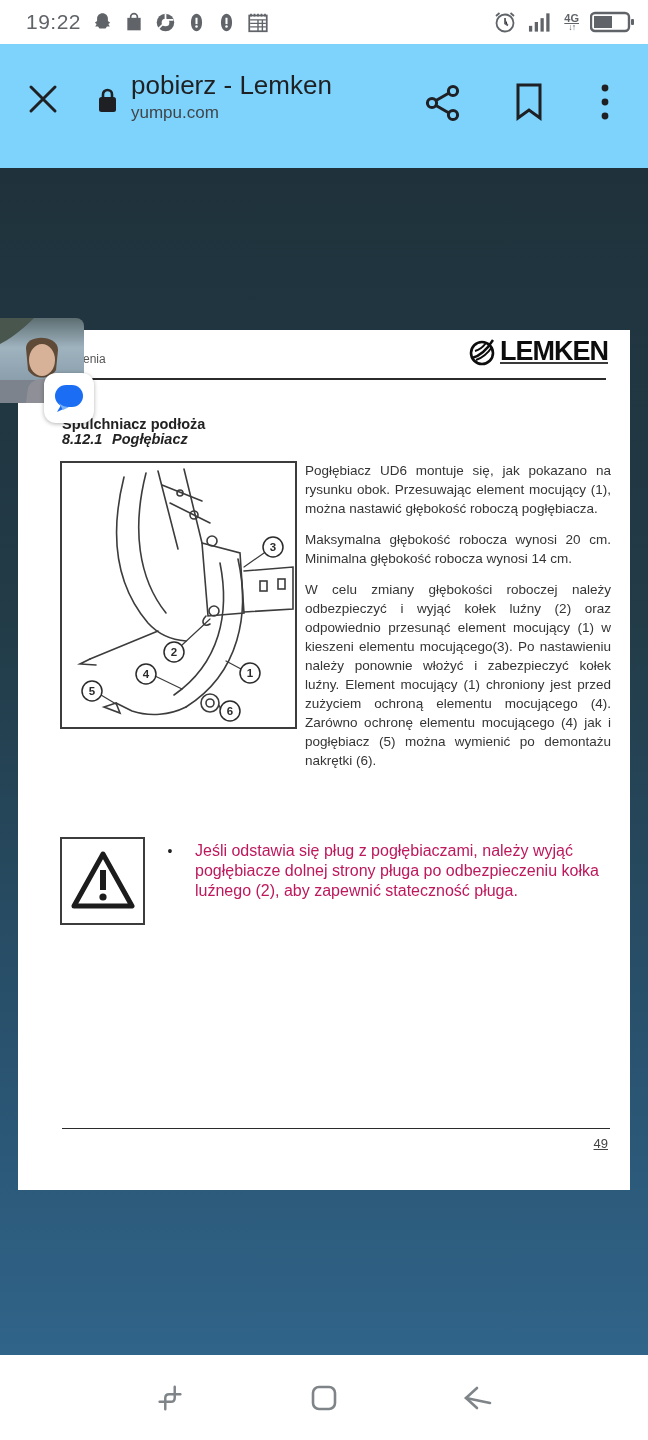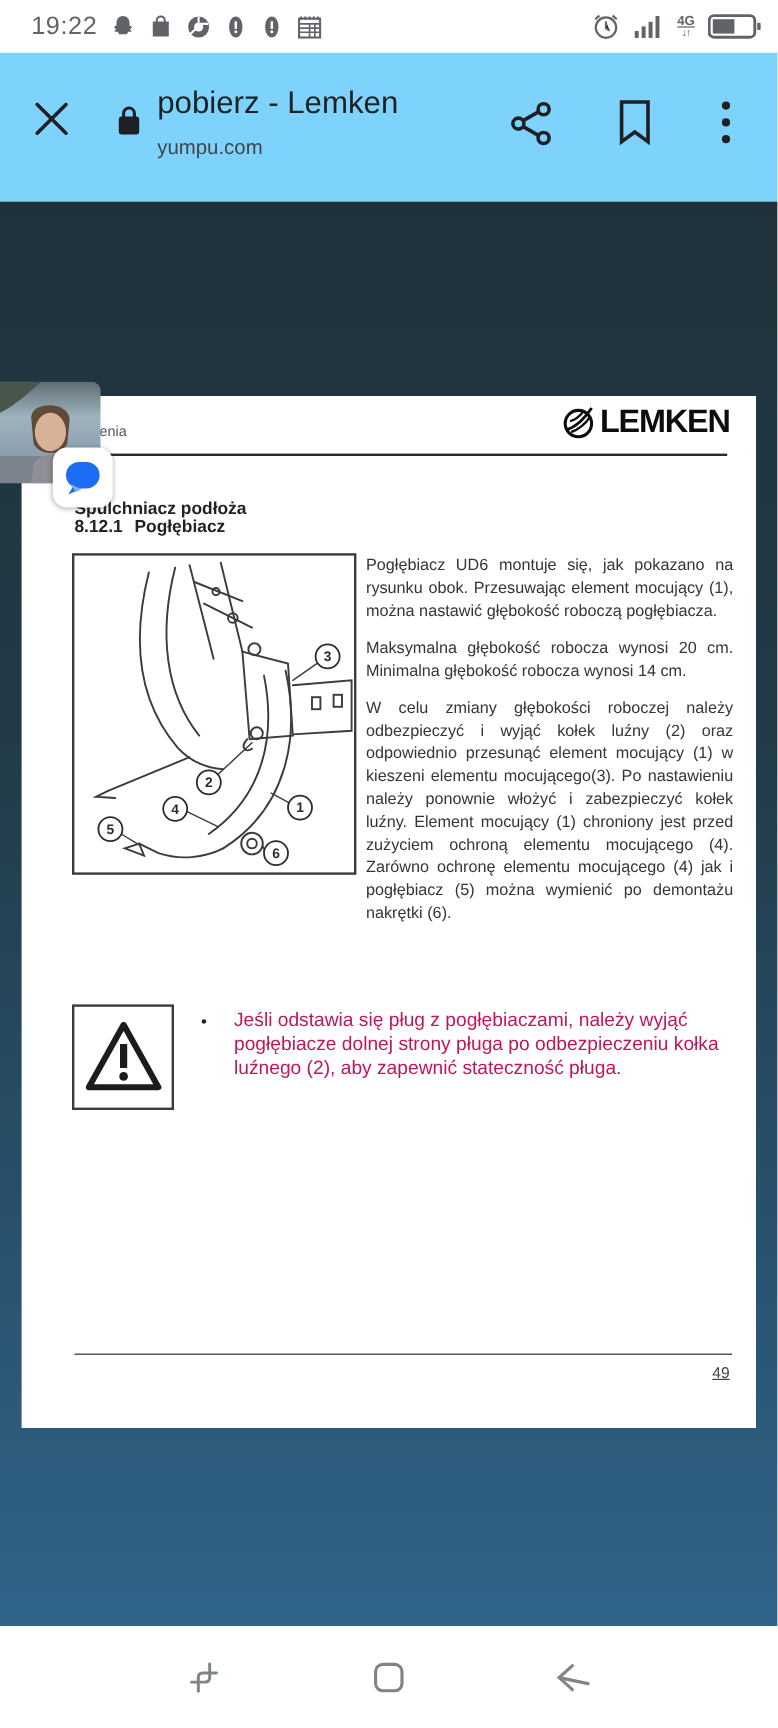--- a/index.html
+++ b/index.html
@@ -28,43 +28,43 @@
 
   
   .app-header {
     position:absolute; left:0; top:44px; width:648px; height:124px;
     background:#7dd3fc;
   }
   .hdr-close { position:absolute; left:26px; top:38px; width:34px; height:34px; }
   .hdr-lock  { position:absolute; left:97px; top:43px; }
   .hdr-titles { position:absolute; left:131px; top:26px; width:280px; }
   .hdr-title { font-size:26px; color:#1f2023; white-space:nowrap; }
-  .hdr-sub   { font-size:17px; color:#414549; margin-top:12px; }
+  .hdr-sub   { font-size:17px; color:#414549; margin-top:2px; }
   .hdr-share    { position:absolute; left:425px; top:40px; }
   .hdr-bookmark { position:absolute; left:514px; top:38px; }
   .hdr-menu     { position:absolute; left:598px; top:38px; }
 
   
   .canvas {
     position:absolute; left:0; top:168px; width:648px; height:1187px;
     background:linear-gradient(180deg,#1f323c 0%, #223b47 38%, #2a5573 78%, #306489 100%);
   }
 
   
   .page {
     position:absolute; left:18px; top:162px; width:612px; height:860px;
     background:#fff; color:#3a3a3a;
   }
   .doc-partial { position:absolute; left:47px; top:22px; font-size:12px; color:#555; }
-  .doc-logo { position:absolute; right:22px; top:6px; display:flex; align-items:center; gap:3px; }
+  .doc-logo { position:absolute; right:22px; top:6px; display:flex; align-items:center; gap:3px;text-decoration:underline; }
   .doc-logo-text { font-size:27px; font-weight:900; letter-spacing:-1px; color:#0d0d0d; }
   .doc-rule { position:absolute; left:44px; top:48px; width:544px; height:0; border-top:2px solid #2b2b2b; }
   .doc-h1 { position:absolute; left:44px; top:70px; font-size:14.5px; font-weight:bold; color:#222; display:flex;flex-direction:column; }
   .doc-h1 .num { width:56px; }
-  .doc-h2 { position:absolute; left:44px; top:101px; font-size:14.5px; font-weight:bold; color:#222; display:flex; }
+  .doc-h2 { position:absolute; left:44px; top:101px; font-size:14.5px; font-weight:bold; font-style:italic; color:#222; display:flex; }
   .doc-h2 .num { width:50px; }
 
   .figure {
     position:absolute; left:42px; top:131px; width:237px; height:268px;
     border:2px solid #3c3c3c; background:#fff;
   }
   .figure svg { display:block; }
 
   .text-col {
     position:absolute; left:287px; top:131px; width:306px;

